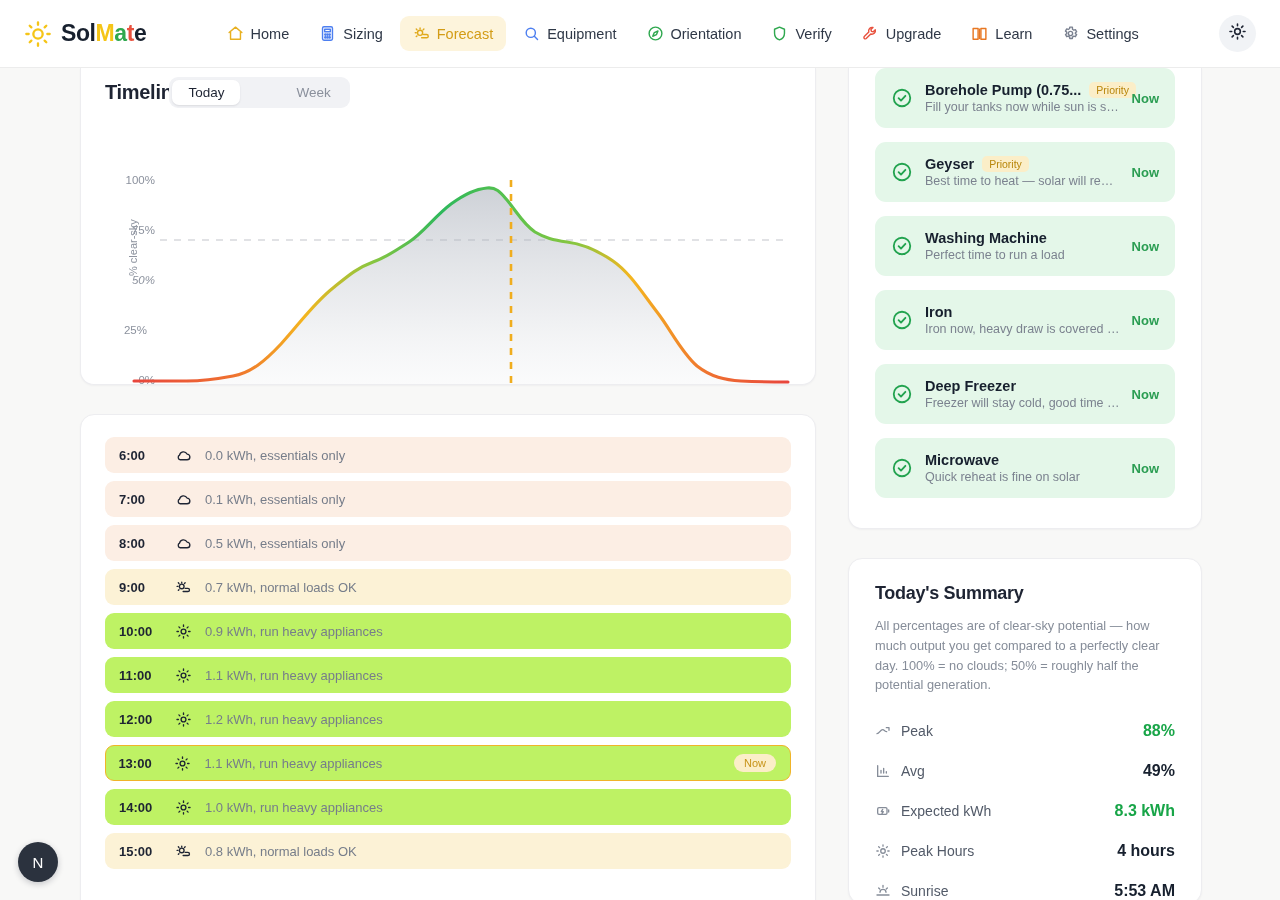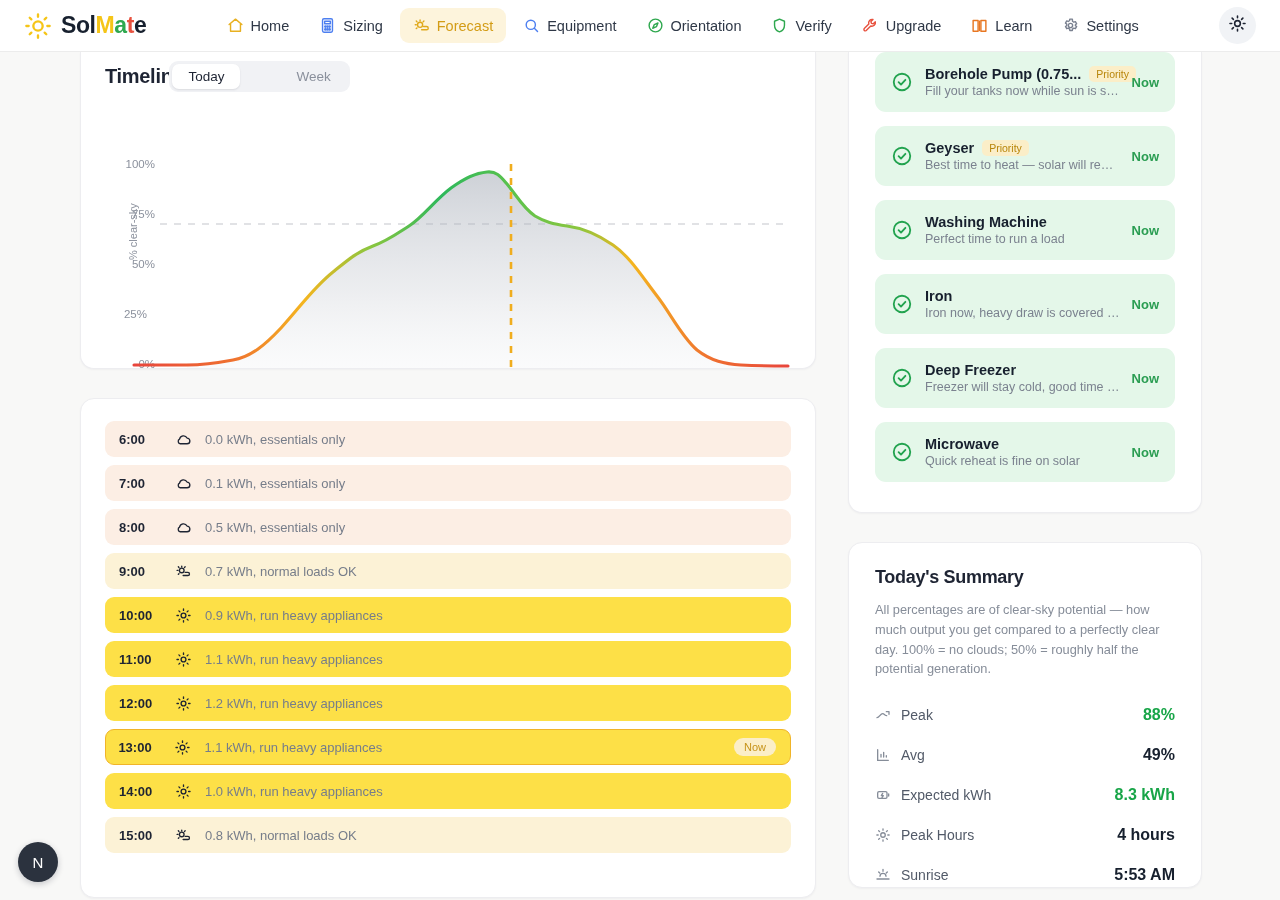--- a/index.html
+++ b/index.html
@@ -6,21 +6,21 @@
   html, body {
     width: 1280px; height: 900px;
     background: #f8f8f7;
     font-family: "Liberation Sans", sans-serif;
     overflow: hidden;
     color: #1e2433;
   }
 
   
   .navbar {
-    height: 52px; background: #ffffff;
+    height: 68px; background: #ffffff;
     display: flex; align-items: center;
     padding: 0 20px;
     border-bottom: 1px solid #ececec;
     position: relative;
   }
   .brand { display: flex; align-items: center; gap: 9px; padding-left: 4px; }
   .brand-logo { width: 28px; height: 28px; display:block; }
   .brand-name { font-size: 23px; font-weight: bold; letter-spacing: -0.4px; }
   .brand-name .c0 { color:#17202e; } .brand-name .c1 { color:#f5c518; }
   .brand-name .c2 { color:#2fa84f; } .brand-name .c3 { color:#e8523f; }
@@ -103,21 +103,21 @@
   .prow .ptime { font-size: 13px; font-weight: 600; color: #1e2433; width: 56px; flex: none; }
   .prow .picon { width: 30px; flex: none; display: flex; align-items: center; }
   .prow .ptext { font-size: 13px; color: #767d8a; }
   .prow .pnow {
     position: absolute; right: 14px;
     background: #fbeec8; color: #c7941a; font-size: 11px;
     padding: 3px 10px; border-radius: 999px; font-weight: 500;
   }
   .lvl-low { background: #fceee4; }
   .lvl-mid { background: #fcf2d6; }
-  .lvl-high { background: #fde047; }
+  .lvl-high { background: #bef264; }
   .prow.current { border: 1.6px solid #f0b429; padding: 0 12.4px; }
 
   
   .rec-card {
     margin-top: 0; border-radius: 0 0 14px 14px; border-top: none;
     padding: 0 26px 26px 26px; height: 461px; overflow: hidden;
   }
   .rec {
     background: #e4f7e9; border-radius: 11px;
     display: flex; align-items: center; gap: 12px;
@@ -280,21 +280,21 @@
         <div class="seg">
           <div class="seg-btn active">Today</div>
           <div class="seg-btn">Week</div>
         </div>
       </div>
 
       <div class="chart-wrap">
         <div class="ylabel">% clear-sky</div>
         <div class="ytick" style="left:8px; top:58px;">100%</div>
         <div class="ytick" style="left:8px; top:108px;">75%</div>
-        <div class="ytick" style="left:8px; top:158px;">50%</div>
+        <div class="ytick" style="left:8px; top:158px;font-style:italic;">50%</div>
         <div class="ytick" style="left:0; top:208px;">25%</div>
         <div class="ytick" style="left:8px; top:258px;">0%</div>
 
         <svg width="712" height="290" viewBox="0 0 712 290" style="position:absolute; left:0; top:0;">
           <defs>
             <linearGradient id="lineGrad" x1="0" y1="0" x2="1" y2="0">
               <stop offset="0%" stop-color="#e8453c"></stop>
               <stop offset="15%" stop-color="#ef7130"></stop>
               <stop offset="26%" stop-color="#f4b51f"></stop>
               <stop offset="36%" stop-color="#8cc63f"></stop>

